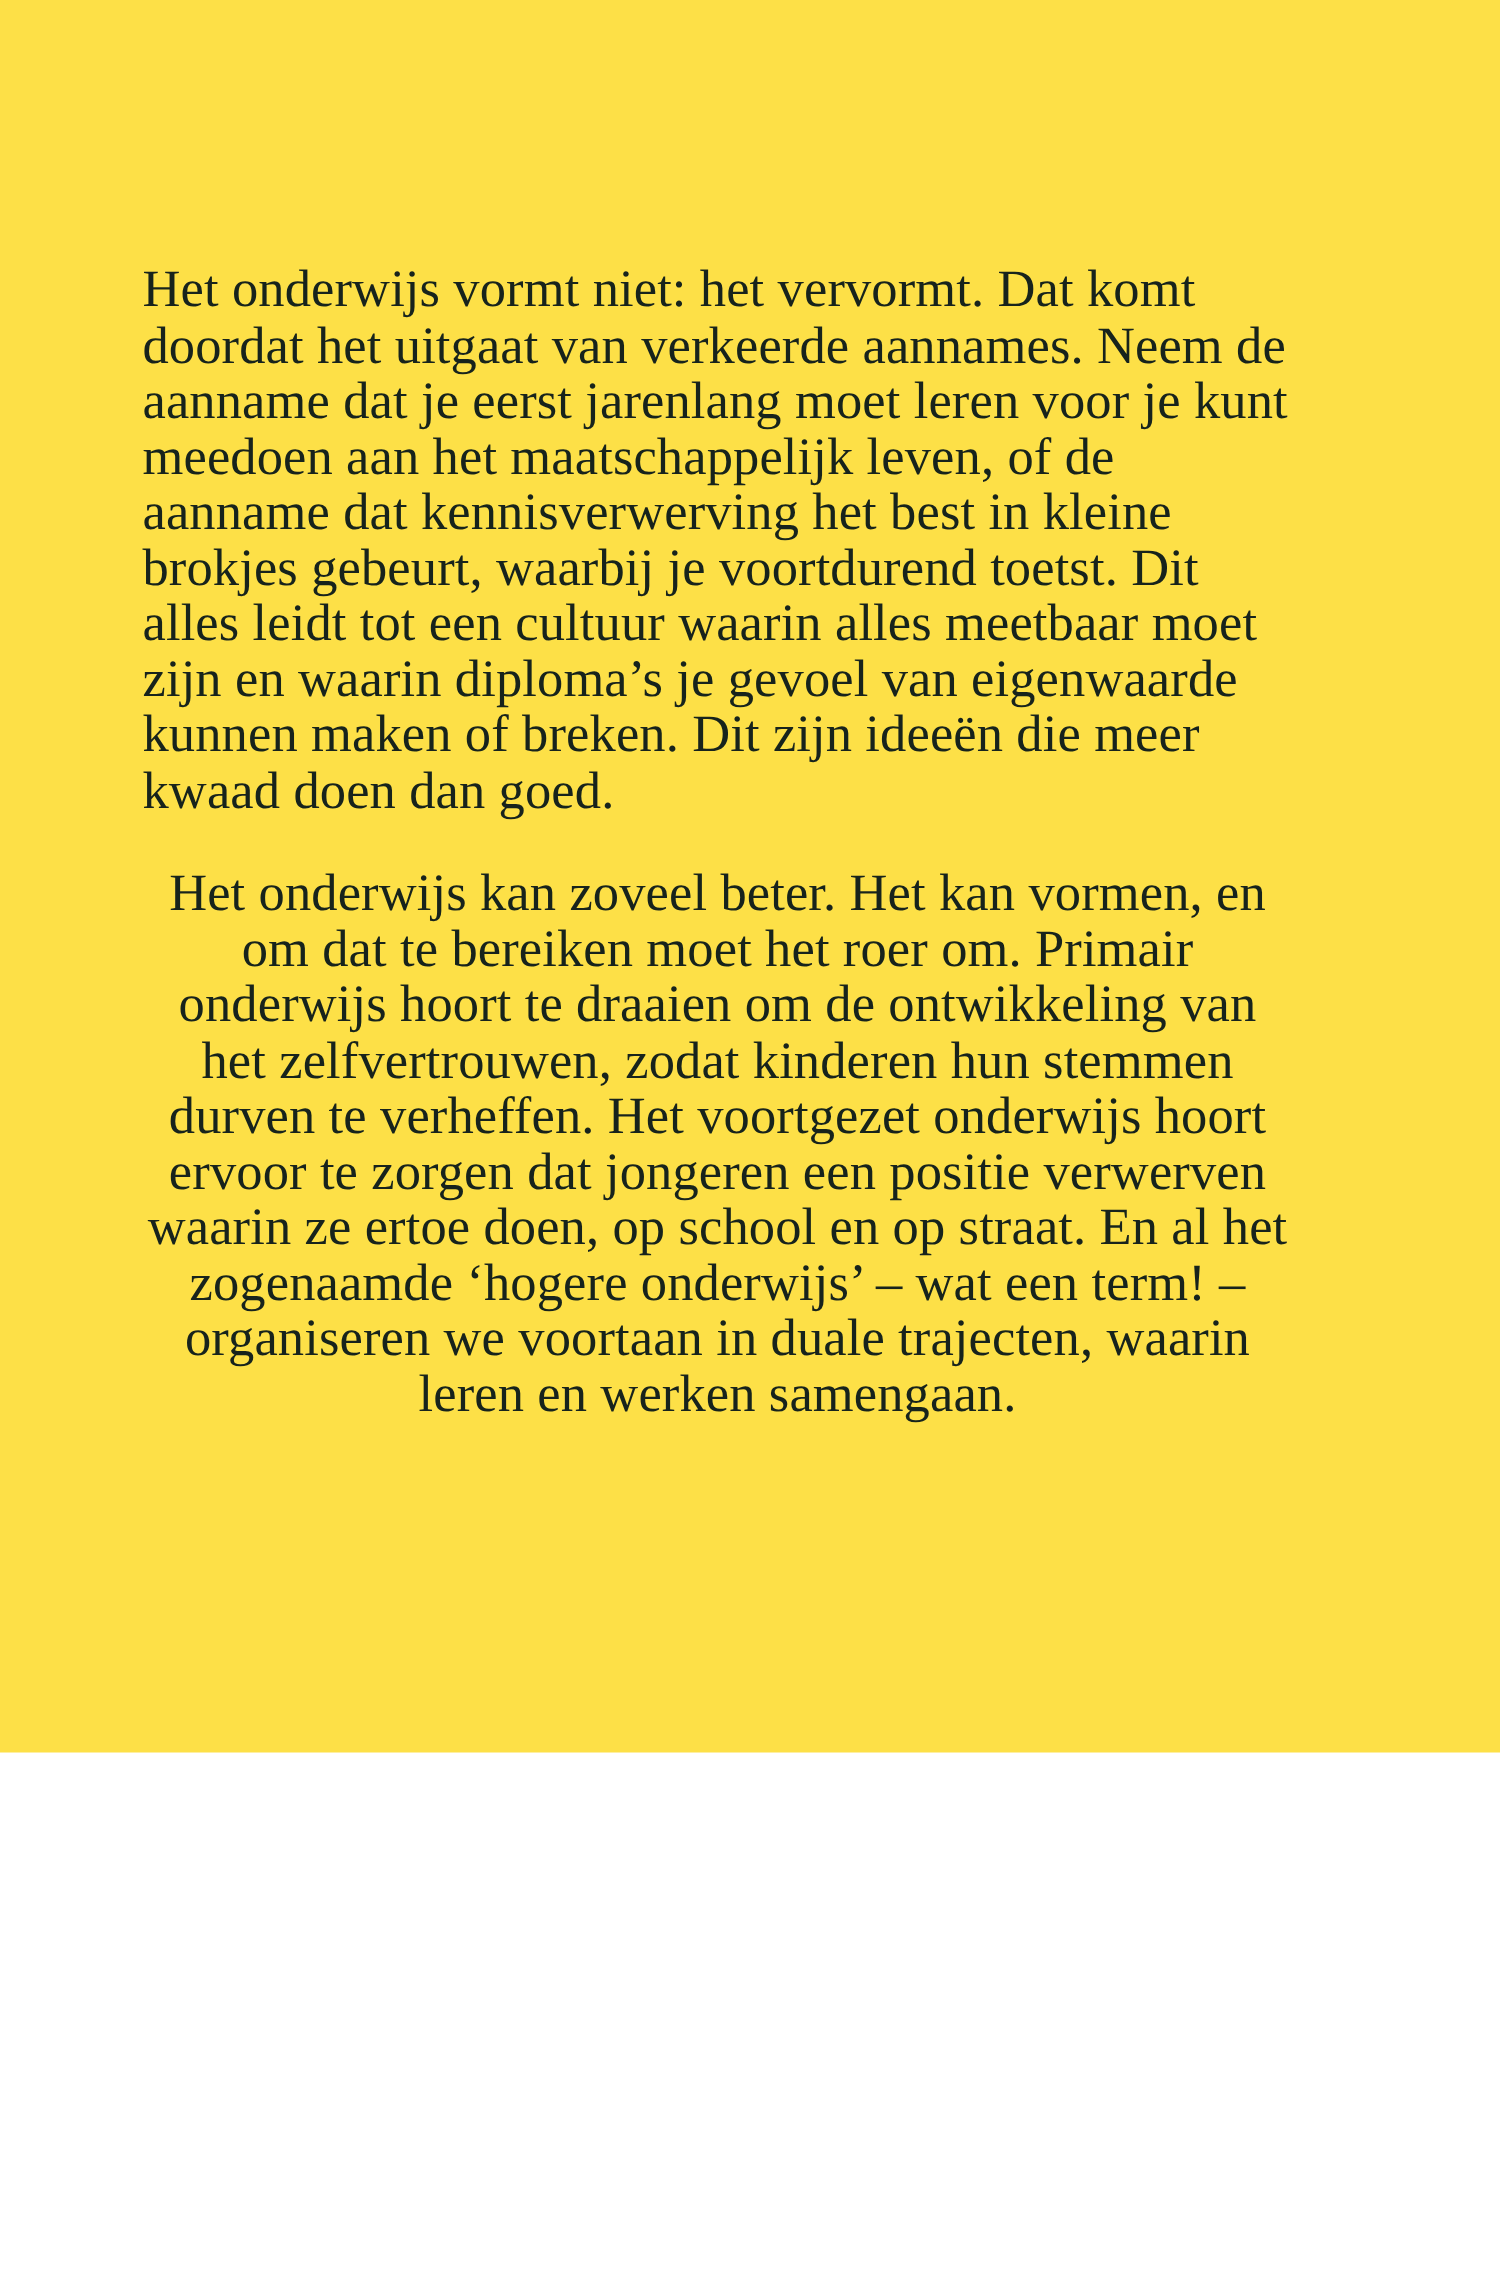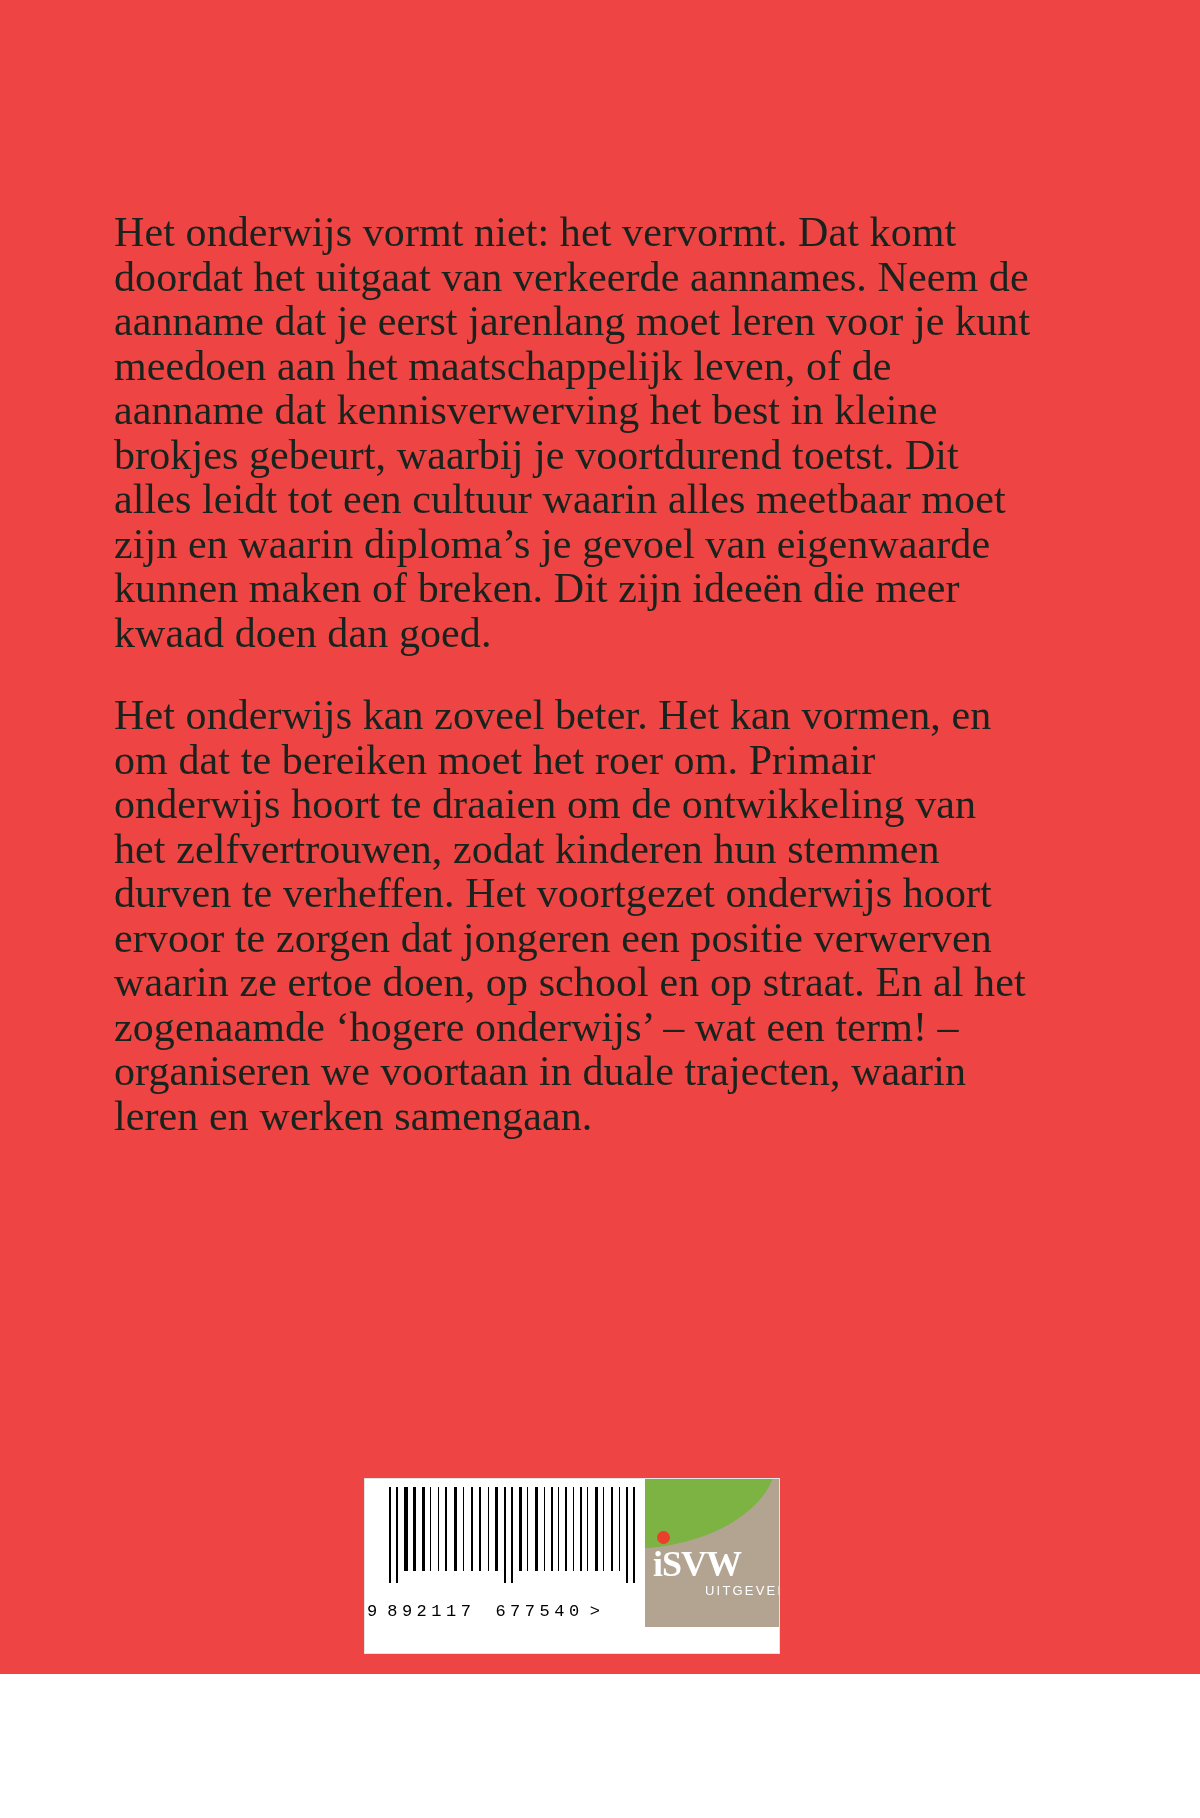--- a/index.html
+++ b/index.html
@@ -8,40 +8,41 @@
   }
   body {
     width: 1200px;
     height: 1818px;
     background: #ffffff;
     font-family: "Liberation Serif", serif;
   }
   .page {
     position: relative;
     width: 1200px;
-    height: 1674px;
-    background: #ef4444;
+    height: 1402px;
+    background: #fde047;
     overflow: hidden;
   }
   .blurb {
     position: absolute;
     left: 114px;
     top: 210px;
     width: 920px;
   }
   .blurb p {
     margin: 0 0 38px 0;
     font-family: "Liberation Serif", serif;
     font-size: 42px;
     line-height: 1.06;
     color: #17231c;
     letter-spacing: 0.1px;
   }
   .blurb p:last-child {
     margin-bottom: 2px;
+    text-align: center;
   }
 
   
   .barcode-block {
     position: absolute;
     left: 364px;
     top: 1478px;
     width: 416px;
     height: 176px;
     background: #ffffff;

